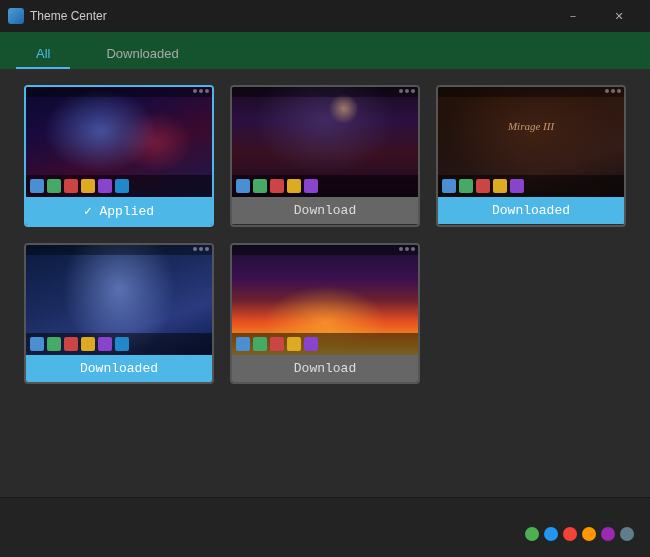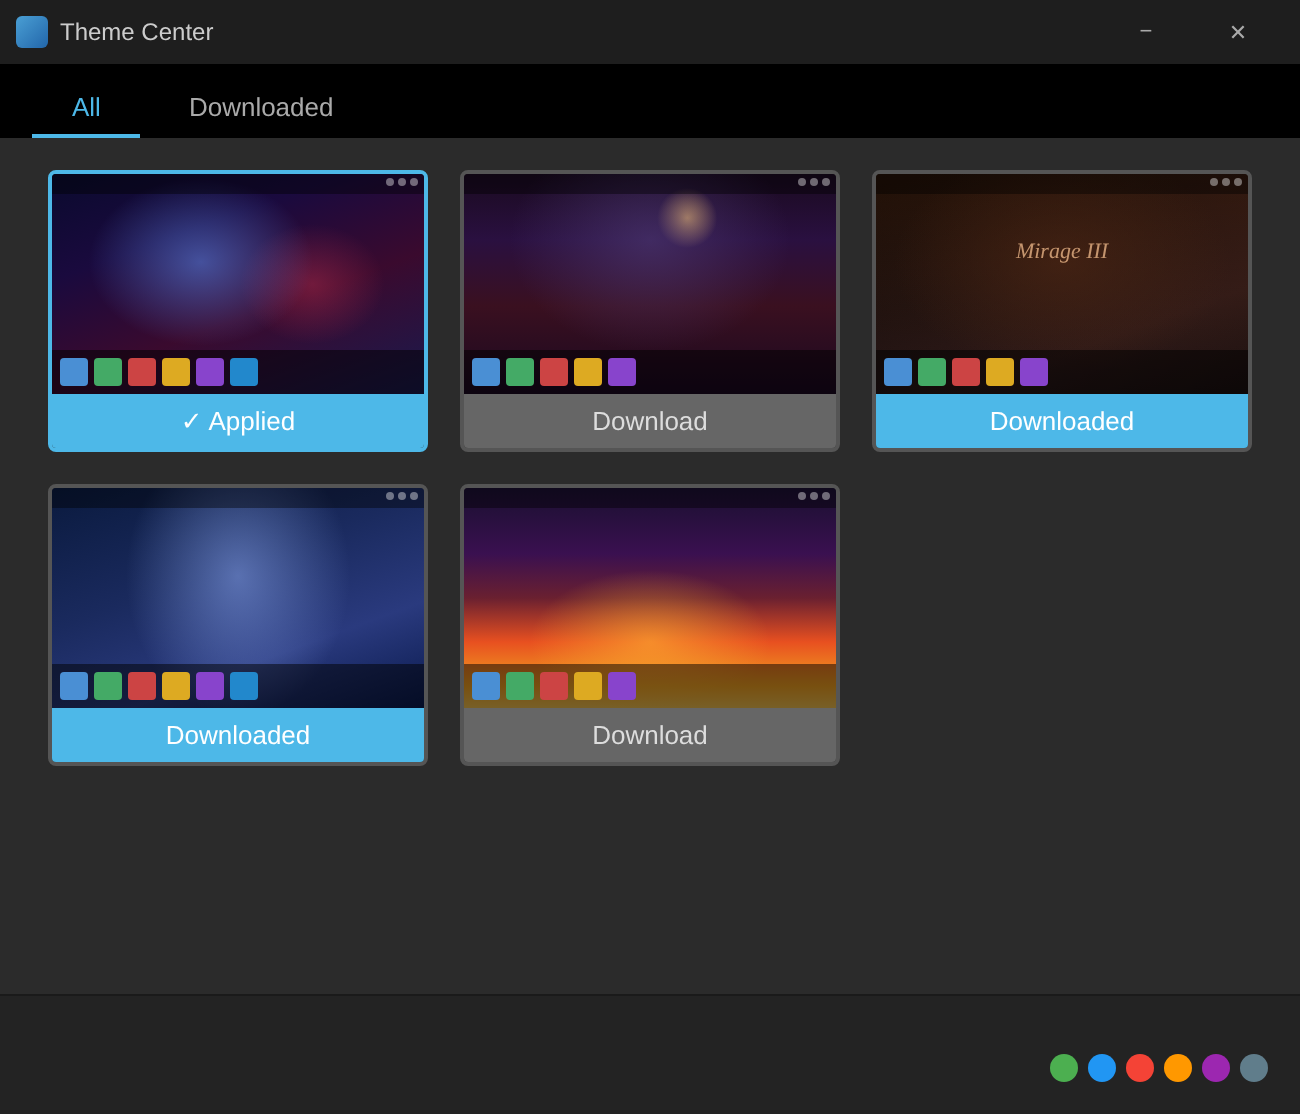--- a/index.html
+++ b/index.html
@@ -48,22 +48,22 @@
       color: #aaa;
       cursor: pointer;
       background: transparent;
       border: none;
     }
 
     
     .tabs {
       display: flex;
       padding: 8px 16px 0;
-      background: #000000;
-      gap: 4px;
+      background: #14532d;
+      gap: 16px;
     }
     .tab {
       padding: 6px 20px;
       font-size: 13px;
       color: #aaa;
       cursor: pointer;
       border-bottom: 2px solid transparent;
       position: relative;
     }
     .tab.active {
@@ -85,20 +85,21 @@
       gap: 16px;
       margin-bottom: 16px;
     }
 
     .theme-card {
       border-radius: 4px;
       overflow: hidden;
       cursor: pointer;
       position: relative;
       border: 2px solid transparent;
+      font-family: Liberation Mono, monospace;
     }
     .theme-card.applied {
       border-color: #4db8e8;
     }
     .theme-card:not(.applied) {
       border-color: #555;
     }
 
     .theme-preview {
       width: 100%;

